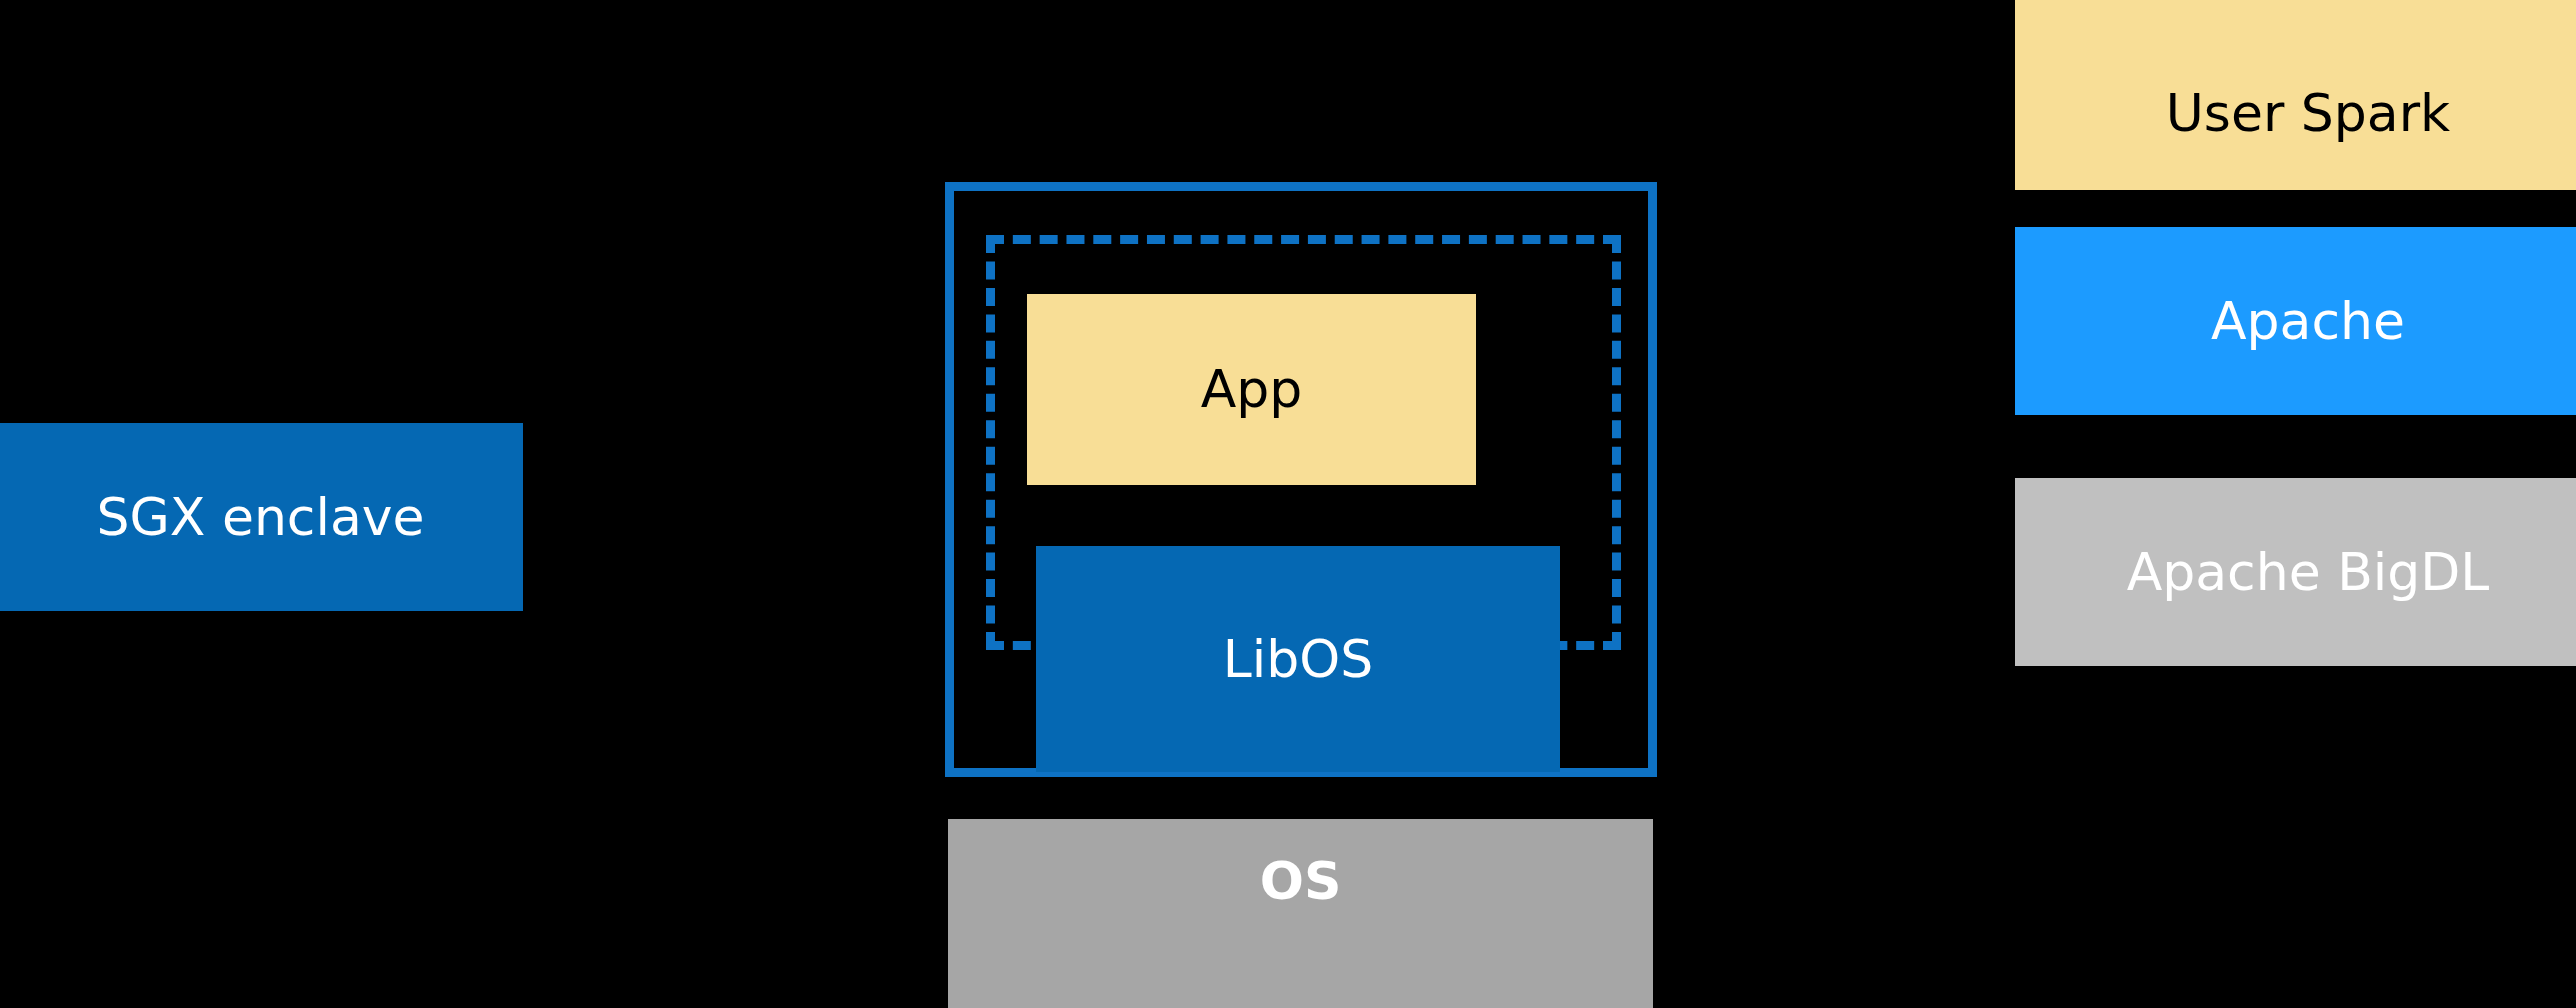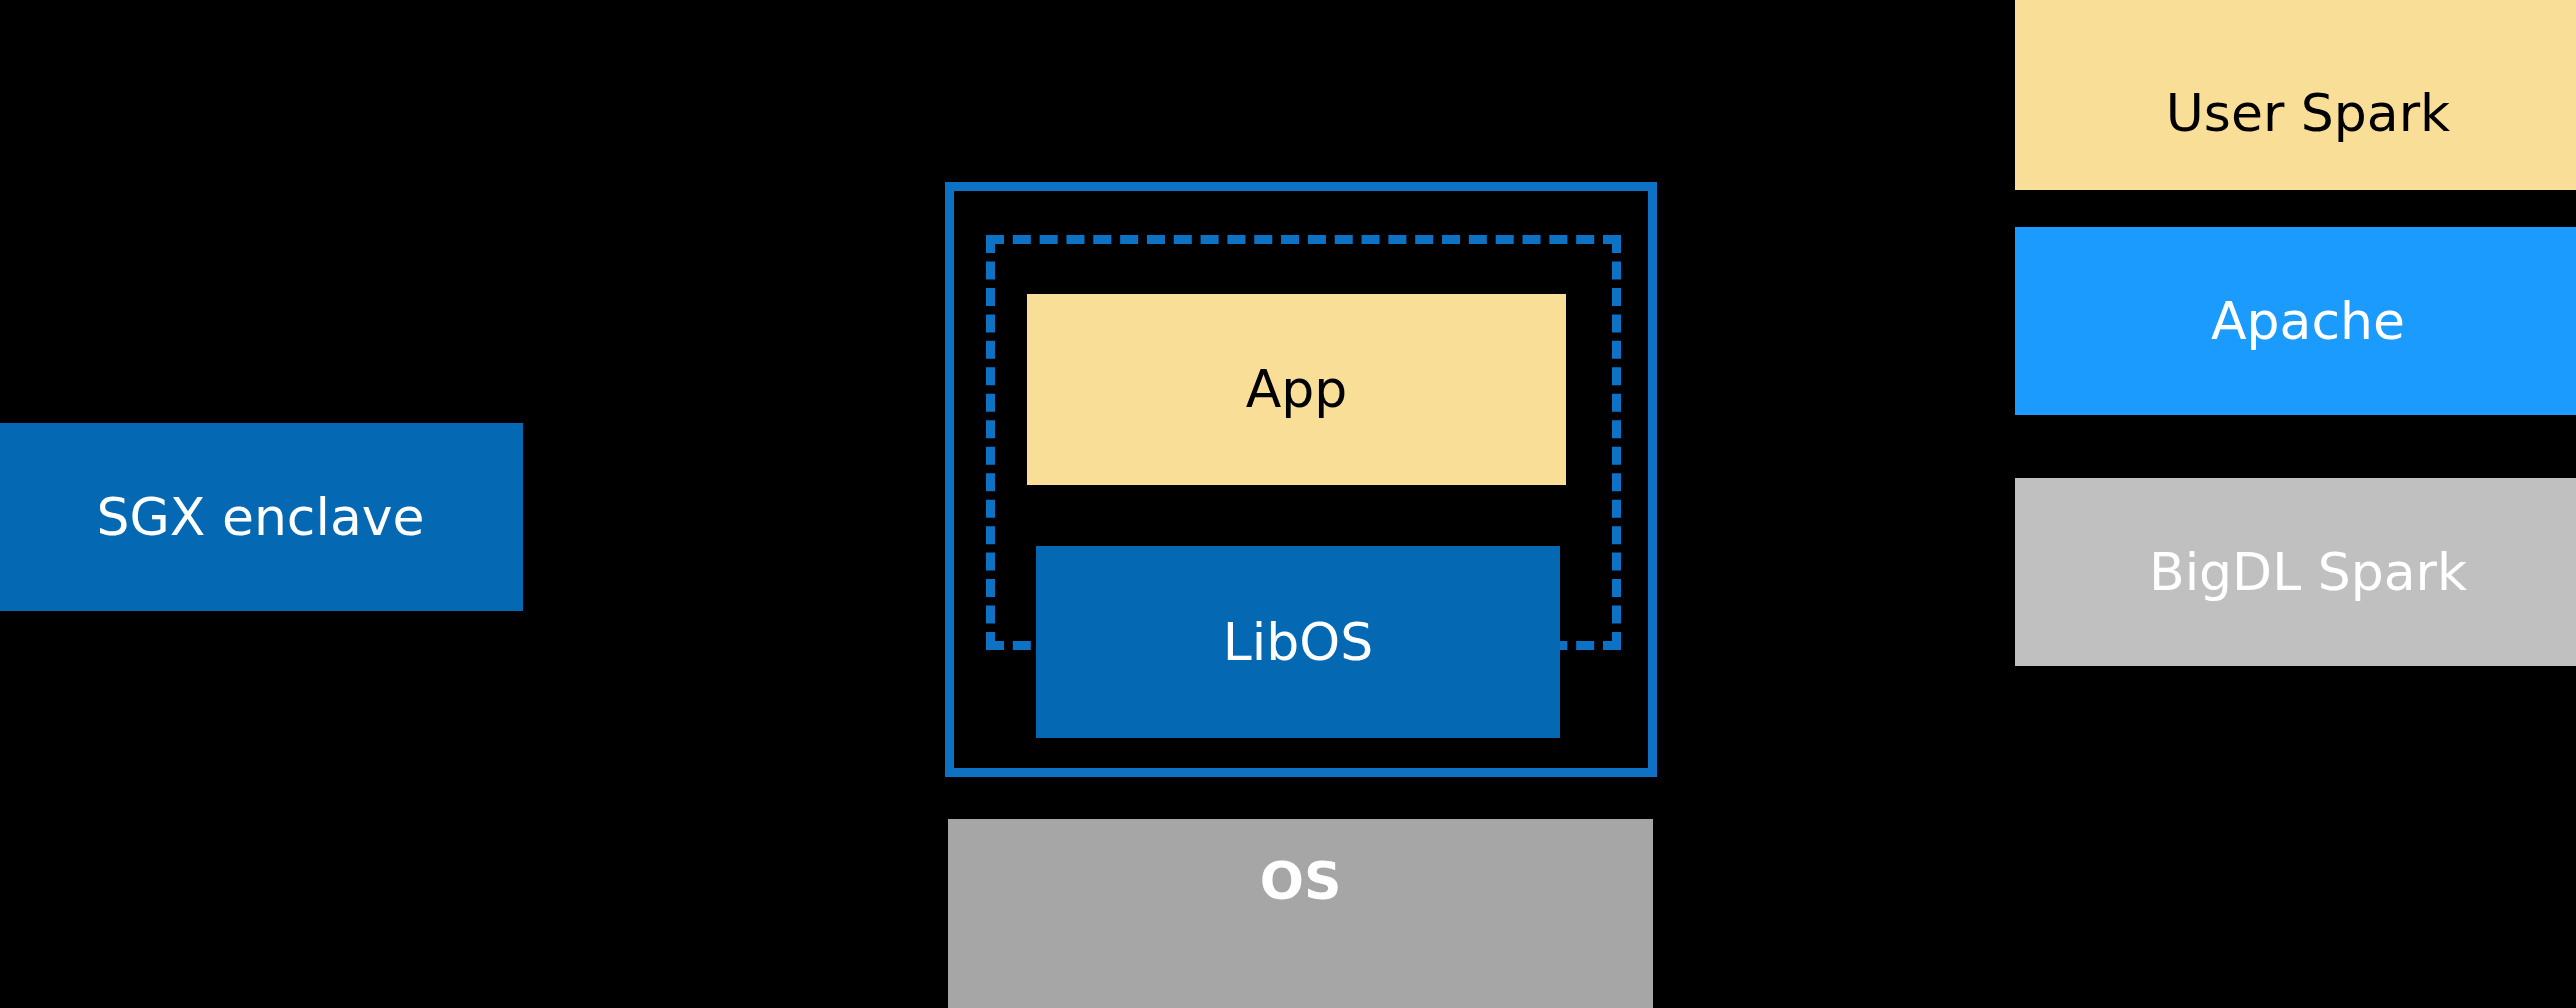--- a/index.html
+++ b/index.html
@@ -63,34 +63,34 @@
     width: 635px;
     height: 415px;
     border: 9.2px dashed #0E72C4;
     background: transparent;
   }
 
   
   #app-box {
     left: 1027px;
     top: 294px;
-    width: 539px;
+    width: 449px;
     height: 191px;
     background: #F8DE96;
     color: #000000;
     font-size: 52px;
     font-weight: 400;
   }
 
   
   #libos-box {
     left: 1036px;
     top: 546px;
     width: 524px;
-    height: 192px;
+    height: 226px;
     background: #0568B3;
     color: #ffffff;
     font-size: 52px;
     font-weight: 400;
   }
 
   
   #os-box {
     left: 948px;
     top: 819px;
@@ -185,17 +185,17 @@
 
   <div class="box" id="user-apps-box">
     <span>User Spark</span>
   </div>
 
   <div class="box" id="bigdl-box">
     <span>Apache</span>
   </div>
 
   <div class="box" id="apache-spark-box">
-    <span>BigDL Spark</span>
+    <span>Apache BigDL</span>
   </div>
 
 </div>
 
 
 </body></html>

